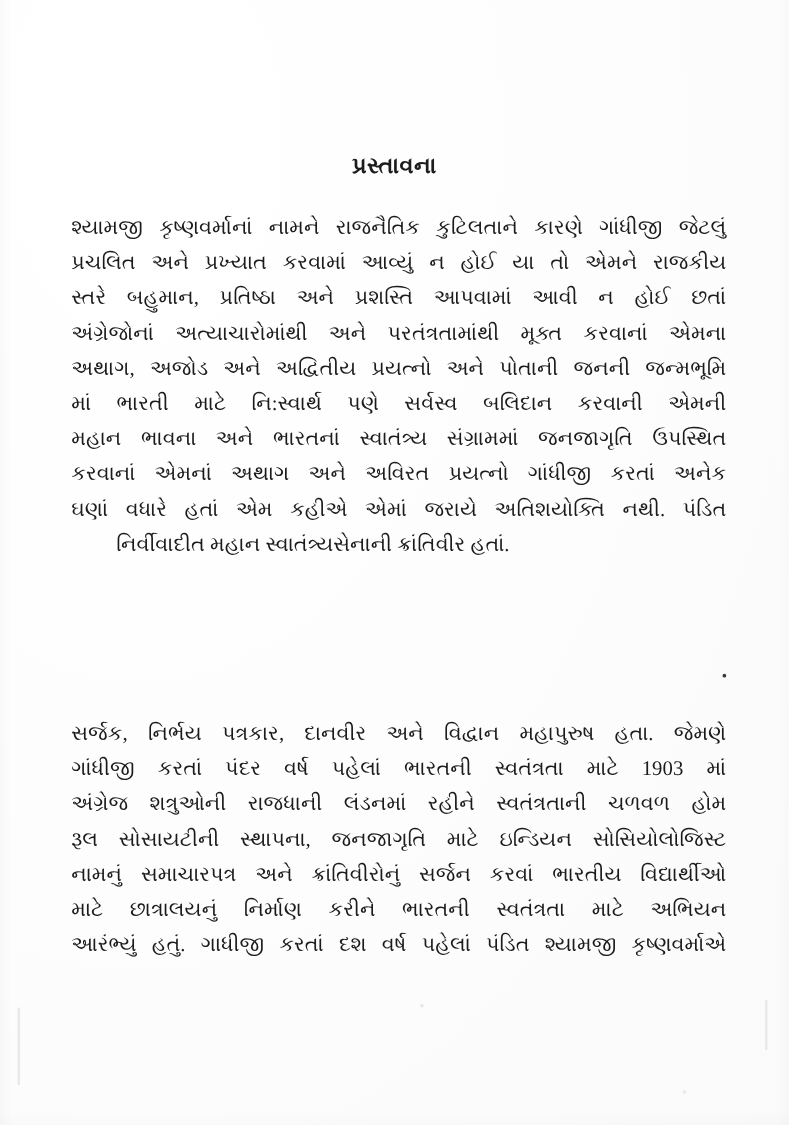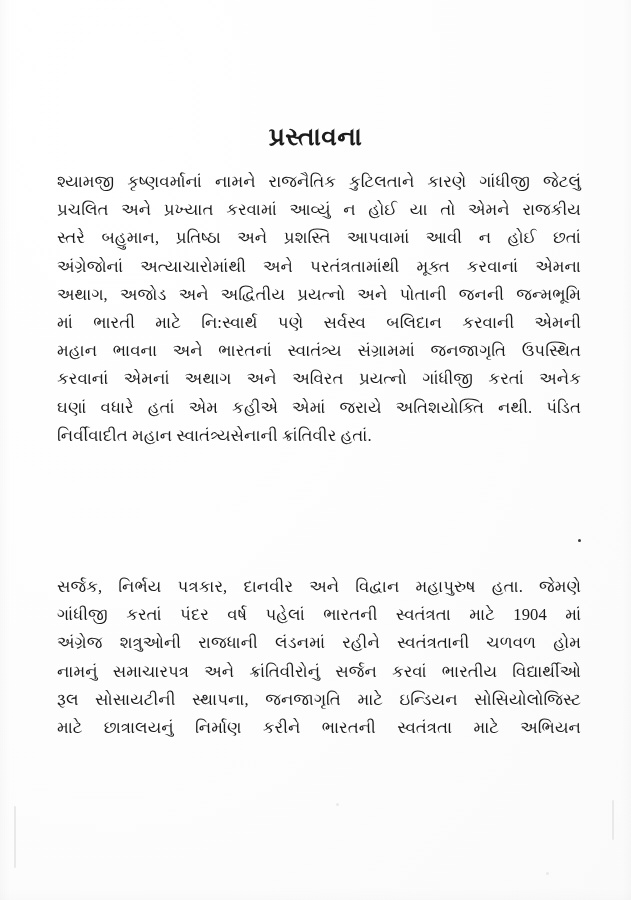--- a/index.html
+++ b/index.html
@@ -39,21 +39,21 @@
     z-index: 2;
     padding: 0;
   }
 
   .doc-title {
     position: absolute;
     left: 0;
     right: 0;
     top: 123px;
     text-align: center;
-    font-size: 25px;
+    font-size: 18px;
     font-weight: 700;
     color: #1c1c1c;
     letter-spacing: 0.4px;
     line-height: 1.1;
   }
 
   .body-block {
     position: absolute;
     left: 57px;
     width: 524px;
@@ -69,20 +69,21 @@
     height: 28.2px;
     white-space: nowrap;
     text-align: justify;
     text-align-last: justify;
     letter-spacing: 0.05px;
   }
   
   .text-line.ragged {
     text-align: left;
     text-align-last: left;
+    margin-left: 36px;
   }
 
   
   .end-dot {
     position: absolute;
     left: 578px;
     top: 539px;
     width: 3px;
     height: 3px;
     border-radius: 50%;
@@ -120,25 +121,26 @@
       <span class="text-line">મહાન ભાવના અને ભારતનાં સ્વાતંત્ર્ય સંગ્રામમાં જનજાગૃતિ ઉપસ્થિત</span>
       <span class="text-line">કરવાનાં એમનાં અથાગ અને અવિરત પ્રયત્નો ગાંધીજી કરતાં અનેક</span>
       <span class="text-line">ઘણાં વધારે હતાં એમ કહીએ એમાં જરાયે અતિશયોક્તિ નથી. પંડિત</span>
       <span class="text-line ragged">નિર્વીવાદીત મહાન સ્વાતંત્ર્યસેનાની ક્રાંતિવીર હતાં.</span>
     </div>
 
     <div class="end-dot"></div>
 
     <div class="body-block" id="paragraph-two">
       <span class="text-line">સર્જક, નિર્ભય પત્રકાર, દાનવીર અને વિદ્વાન મહાપુરુષ હતા. જેમણે</span>
-      <span class="text-line">ગાંધીજી કરતાં પંદર વર્ષ પહેલાં ભારતની સ્વતંત્રતા માટે 1904 માં</span>
+      <span class="text-line">ગાંધીજી કરતાં પંદર વર્ષ પહેલાં ભારતની સ્વતંત્રતા માટે 1903 માં</span>
       <span class="text-line">અંગ્રેજ શત્રુઓની રાજધાની લંડનમાં રહીને સ્વતંત્રતાની ચળવળ હોમ</span>
+      <span class="text-line">રૂલ સોસાયટીની સ્થાપના, જનજાગૃતિ માટે ઇન્ડિયન સોસિયોલોજિસ્ટ</span>
       <span class="text-line">નામનું સમાચારપત્ર અને ક્રાંતિવીરોનું સર્જન કરવાં ભારતીય વિદ્યાર્થીઓ</span>
-      <span class="text-line">રૂલ સોસાયટીની સ્થાપના, જનજાગૃતિ માટે ઇન્ડિયન સોસિયોલોજિસ્ટ</span>
       <span class="text-line">માટે છાત્રાલયનું નિર્માણ કરીને ભારતની સ્વતંત્રતા માટે અભિયન</span>
+      <span class="text-line">આરંભ્યું હતું. ગાધીજી કરતાં દશ વર્ષ પહેલાં પંડિત શ્યામજી કૃષ્ણવર્માએ</span>
     </div>
 
   </div>
 
   <div class="speckle sp1"></div>
   <div class="speckle sp2"></div>
   <div class="speckle sp3"></div>
   <div class="speckle sp4"></div>
 </div>
 

